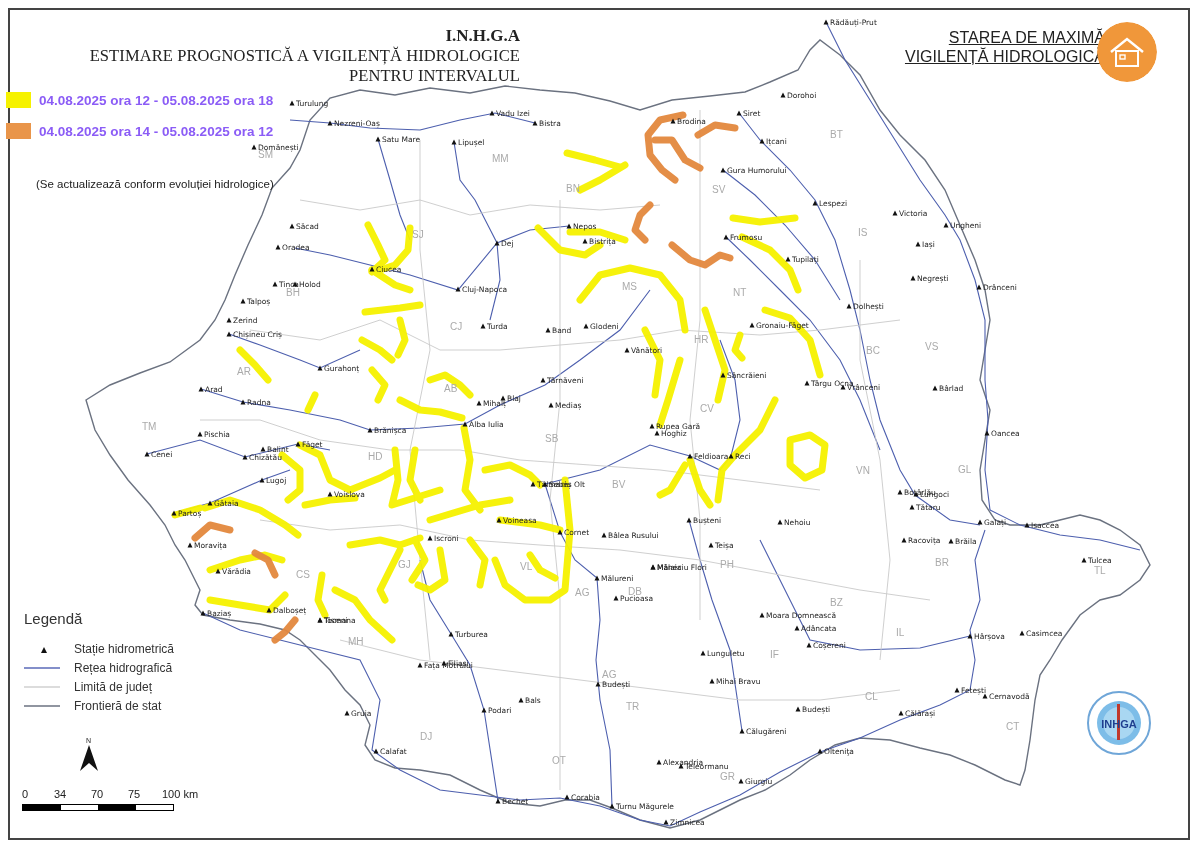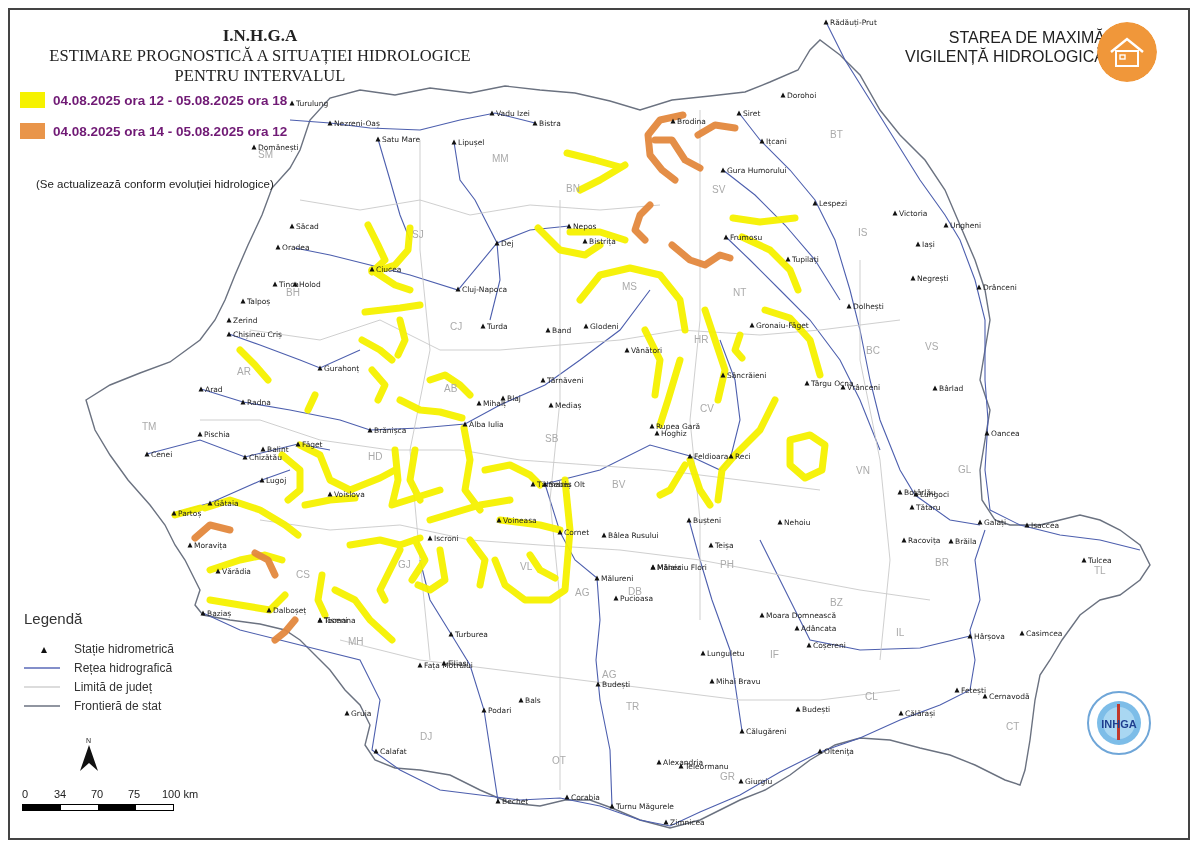--- a/index.html
+++ b/index.html
@@ -1,25 +1,25 @@
 <!DOCTYPE html>
 <html><head>
 <meta charset="utf-8">
 <style>
   html, body { margin: 0; padding: 0; background: #ffffff; }
   body { width: 1200px; height: 850px; position: relative; overflow: hidden; font-family: "Liberation Sans", sans-serif; }
   .frame { position: absolute; left: 8px; top: 8px; width: 1182px; height: 832px; border: 2px solid #444; box-sizing: border-box; background: #fff; }
   #map-svg { position: absolute; left: 0; top: 0; width: 1200px; height: 850px; }
-  .title-block { position: absolute; left: 0; top: 26px; width: 520px; text-align: center; font-family: "Liberation Serif", serif; color: #222; }
+  .title-block { position: absolute; left: 0; top: 26px; width: 520px; text-align: right; font-family: "Liberation Serif", serif; color: #222; }
   .title-org { font-weight: bold; font-size: 17px; line-height: 20px; }
   .title-line { font-size: 16.5px; line-height: 20px; letter-spacing: 0.1px; }
-  .interval { position: absolute; left: 20px; display: flex; align-items: center; font-size: 13.5px; font-weight: bold; color: #701a75; }
+  .interval { position: absolute; left: 6px; display: flex; align-items: center; font-size: 13.5px; font-weight: bold; color: #8b5cf6; }
   .swatch { width: 25px; height: 16px; margin-right: 8px; }
   .update-note { position: absolute; left: 16px; top: 178px; font-size: 11.5px; color: #222; margin-left: 20px; }
-  .vigil { position: absolute; left: 895px; top: 28px; width: 210px; text-align: right; font-size: 16px; line-height: 19px; color: #222; }
+  .vigil { position: absolute; left: 895px; top: 28px; width: 210px; text-align: right; font-size: 16px; line-height: 19px; color: #222; text-decoration: underline; }
   .vigil-icon { position: absolute; left: 1097px; top: 22px; width: 60px; height: 60px; border-radius: 50%; }
   .legend { position: absolute; left: 24px; top: 610px; color: #333; }
   .legend-title { font-size: 15px; margin-bottom: 12px; }
   .legend-row { display: flex; align-items: center; font-size: 12px; height: 19px; }
   .legend-sym { width: 40px; height: 12px; position: relative; margin-right: 10px; }
   .scale { position: absolute; left: 22px; top: 788px; font-size: 11px; color: #222; }
   .scale-labels { position: relative; height: 14px; width: 200px; }
   .scale-labels span { position: absolute; top: 0; }
   .scale-bar { display: flex; margin-top: 2px; border: 1px solid #000; width: 150px; height: 5px; }
   .scale-bar div { flex: 1; }
@@ -662,21 +662,21 @@
       </g>
       <g>
         <polygon points="663.5,824.5 666,819.5 668.5,824.5" fill="#111"></polygon>
         <text x="670" y="825" class="station-label">Zimnicea</text>
       </g>
     </g>
 </svg>
 
 <div class="title-block">
   <div class="title-org">I.N.H.G.A</div>
-  <div class="title-line">ESTIMARE PROGNOSTICĂ A SITUAȚIEI HIDROLOGICE</div>
+  <div class="title-line">ESTIMARE PROGNOSTICĂ A VIGILENȚĂ HIDROLOGICE</div>
   <div class="title-line">PENTRU INTERVALUL</div>
 </div>
 
 <div class="interval" style="top:92px;">
   <div class="swatch" style="background:#f6f200;"></div>
   <span>04.08.2025 ora 12 - 05.08.2025 ora 18</span>
 </div>
 <div class="interval" style="top:123px;">
   <div class="swatch" style="background:#e9954a;"></div>
   <span>04.08.2025 ora 14 - 05.08.2025 ora 12</span>

